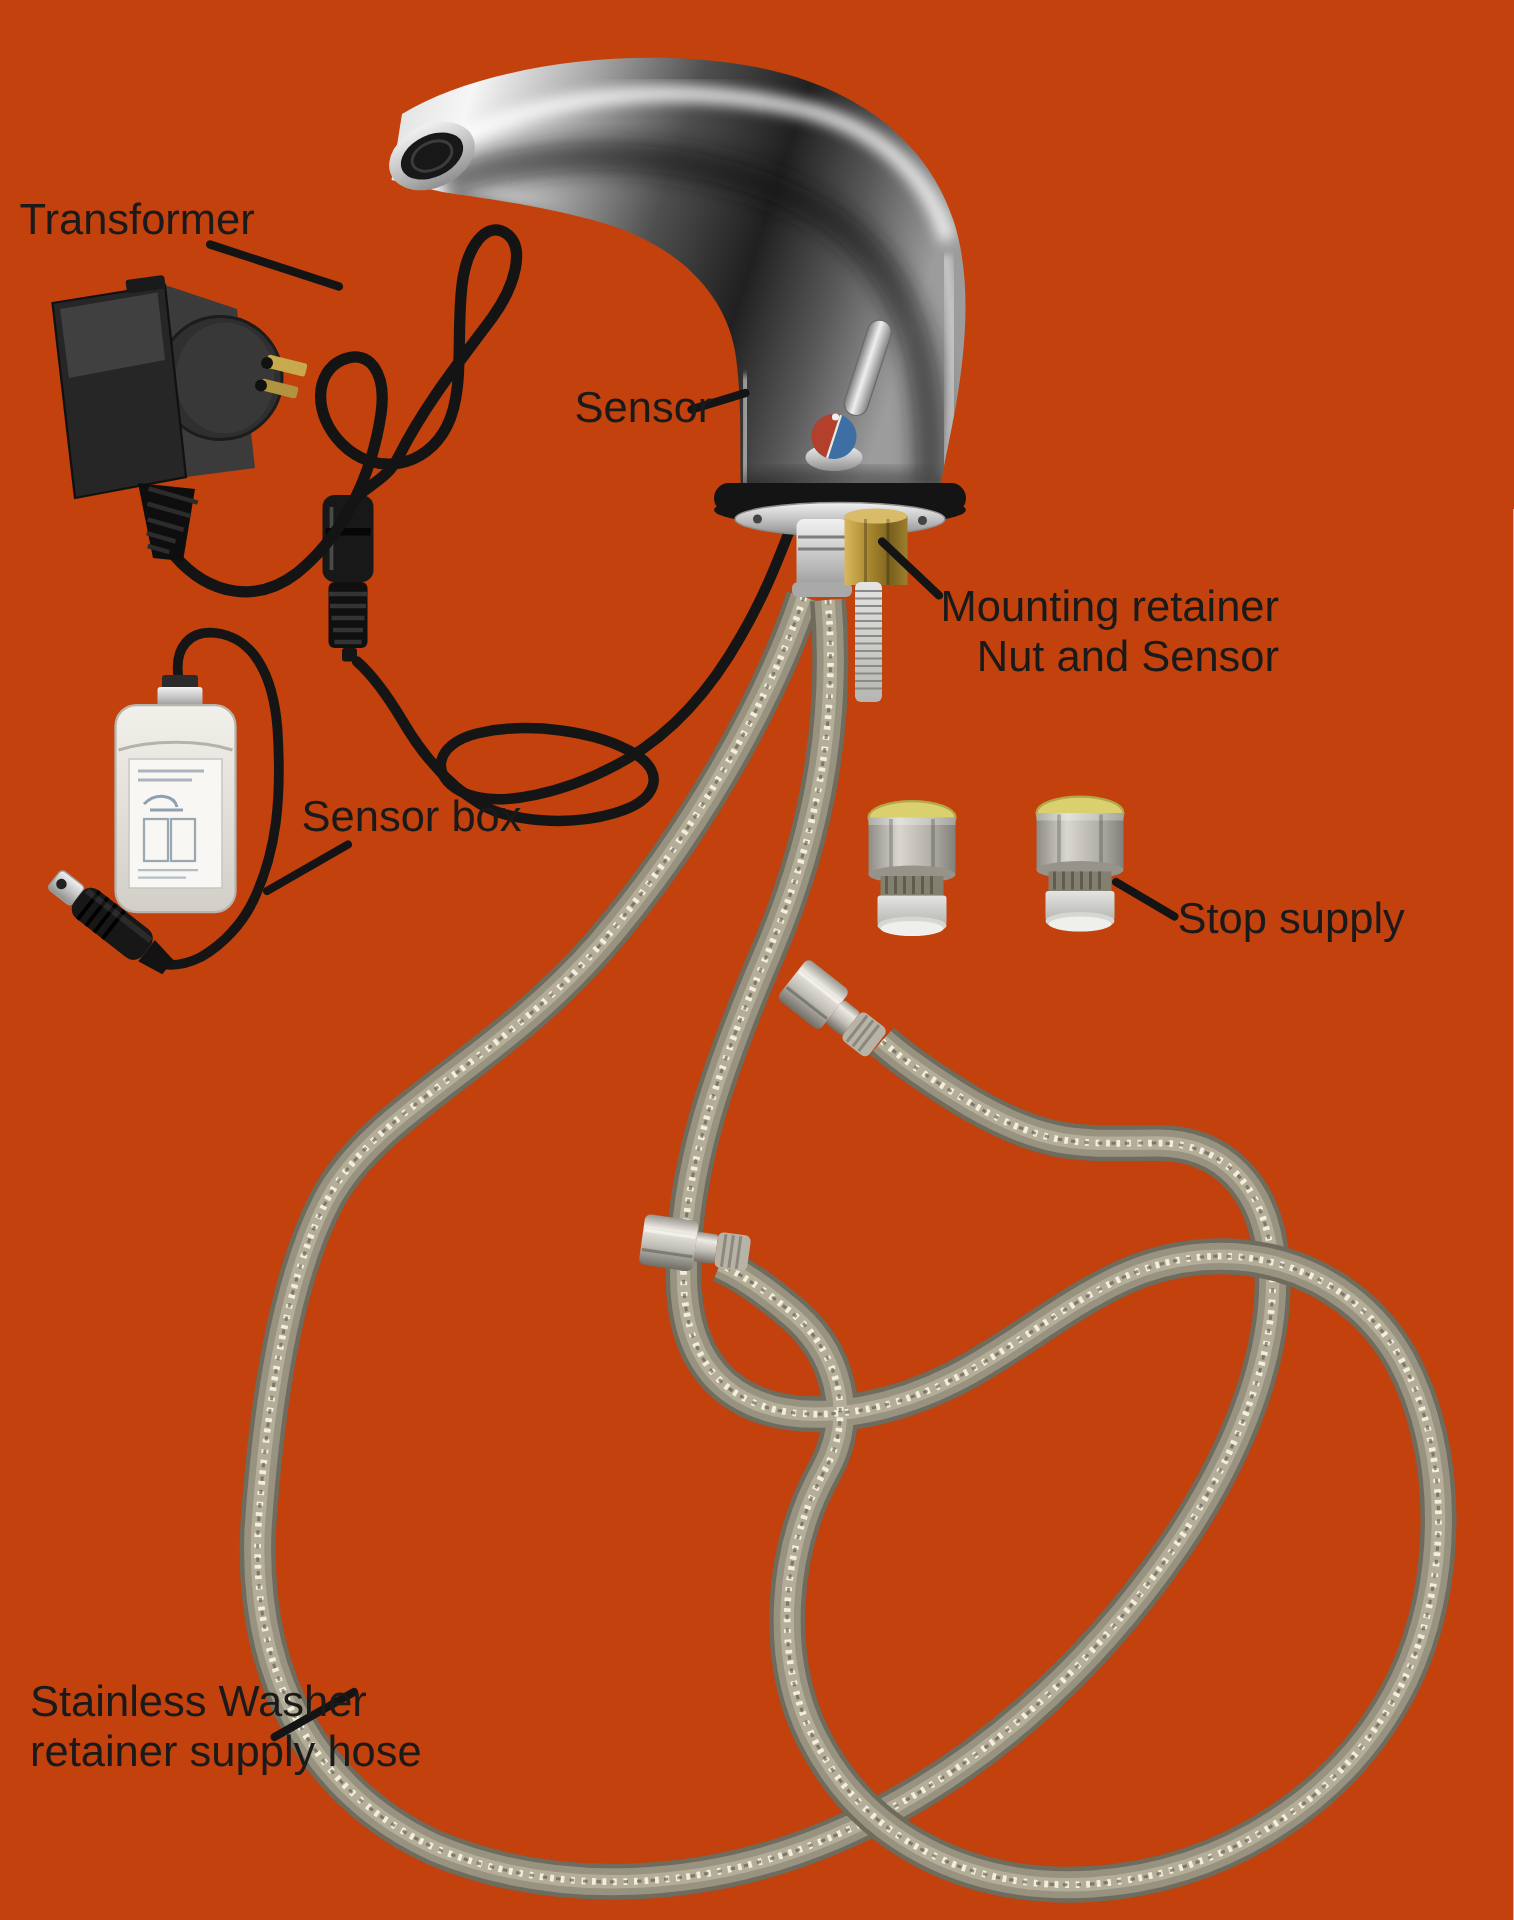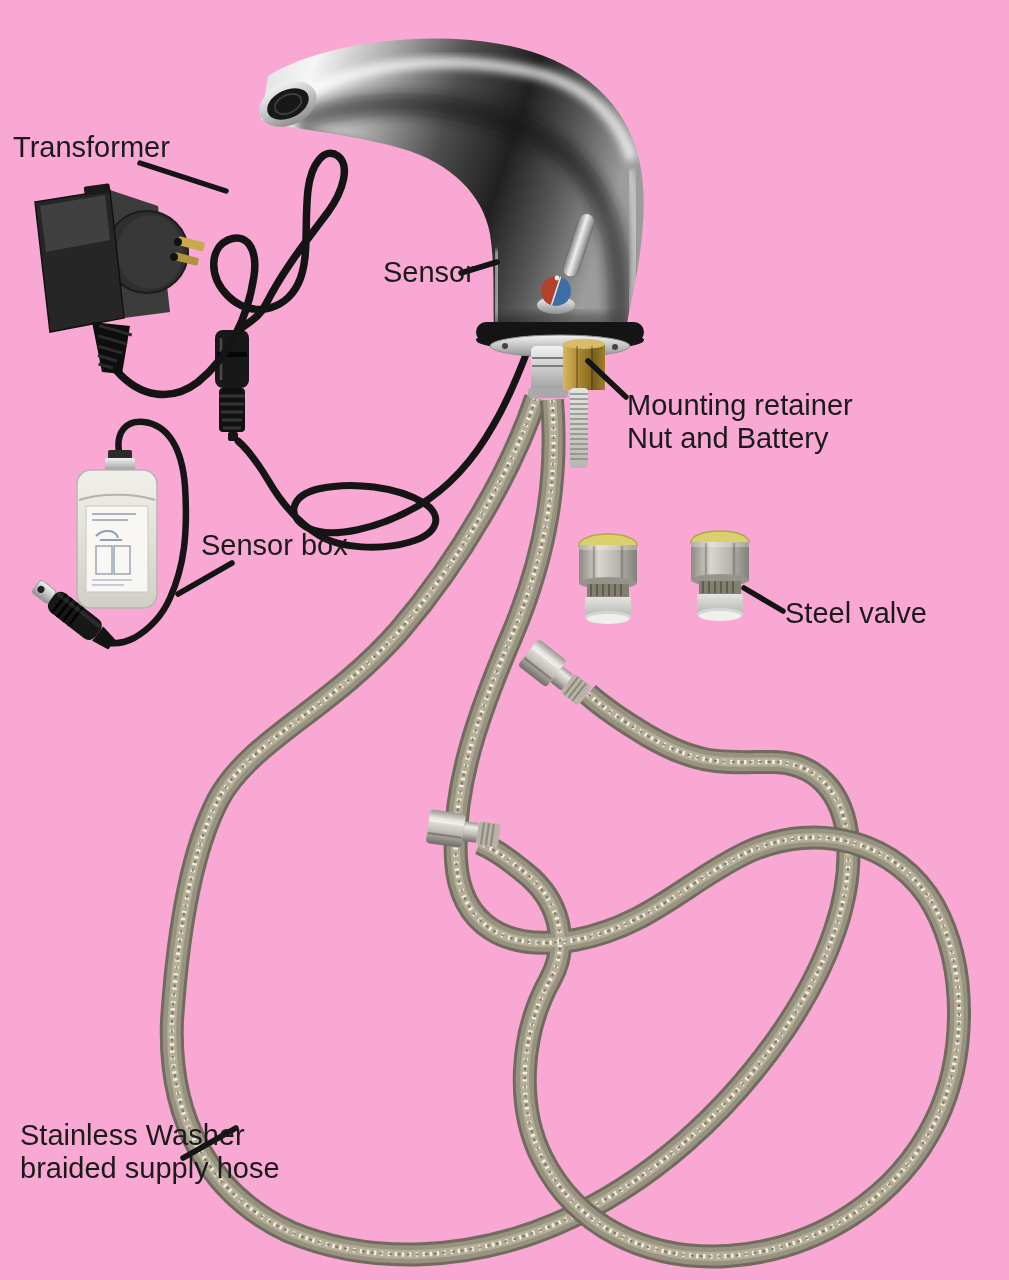--- a/index.html
+++ b/index.html
@@ -1,23 +1,23 @@
 <!DOCTYPE html>
 <html><head>
 <meta charset="utf-8">
 <style>
   html,body{margin:0;padding:0;background:#fff;}
-  .canvas{position:relative;width:1009px;height:1280px;background:#f9a8d4;overflow:hidden;
+  .canvas{position:relative;width:1009px;height:1280px;background:#c2410c;overflow:hidden;
           font-family:"Liberation Sans",sans-serif;}
   .canvas svg{position:absolute;left:0;top:0;}
   .lbl{position:absolute;font-size:29px;line-height:33px;color:#1a1a1a;white-space:nowrap;
        font-family:"Liberation Sans",sans-serif;letter-spacing:0;}
   .lbl-transformer{left:13px;top:131px;}
   .lbl-sensor{left:383px;top:256px;}
-  .lbl-mounting{left:627px;top:389px;}
+  .lbl-mounting{left:627px;top:389px;text-align:right;}
   .lbl-battery{left:201px;top:529px;}
   .lbl-stopvalve{left:785px;top:597px;}
   .lbl-hose{left:20px;top:1119px;}
 </style>
 </head>
 <body>
 
 <div class="canvas">
 
 <svg width="1009" height="1280" viewBox="0 0 1009 1280">
@@ -277,25 +277,25 @@
     <line x1="183" y1="1158" x2="236" y2="1128"></line>
   </g>
 </svg>
 
   <div class="lbl lbl-transformer">Transformer</div>
 
   <div class="lbl lbl-sensor">Sensor</div>
 
   <div class="lbl lbl-mounting">
     <div>Mounting retainer</div>
-    <div>Nut and Battery</div>
+    <div>Nut and Sensor</div>
   </div>
 
   <div class="lbl lbl-battery">Sensor box</div>
 
-  <div class="lbl lbl-stopvalve">Steel valve</div>
+  <div class="lbl lbl-stopvalve">Stop supply</div>
 
   <div class="lbl lbl-hose">
     <div>Stainless Washer</div>
-    <div>braided supply hose</div>
+    <div>retainer supply hose</div>
   </div>
 
 </div>
 
 </body></html>

